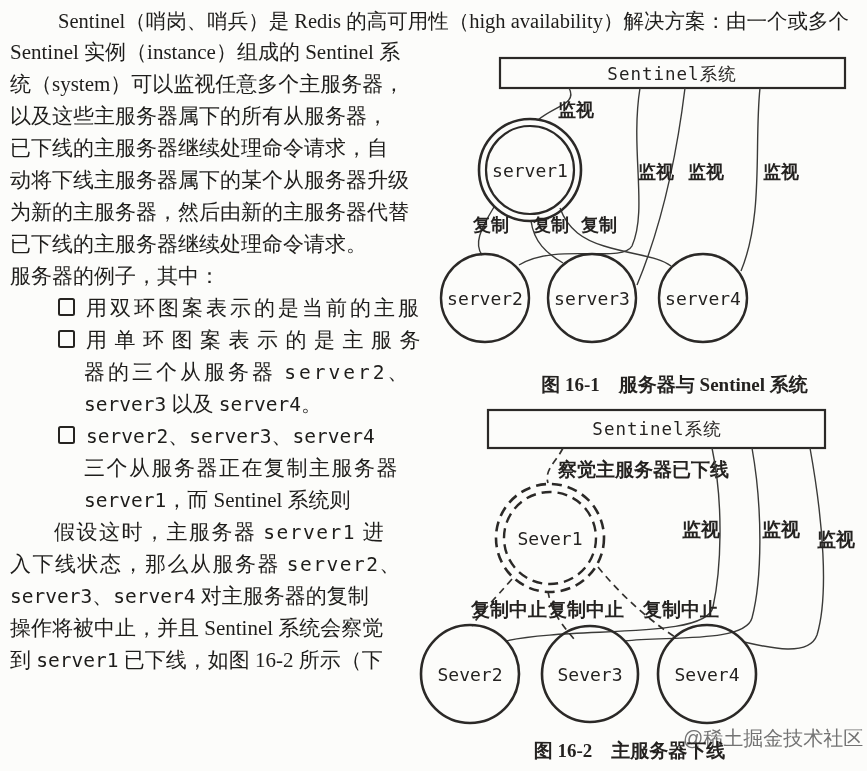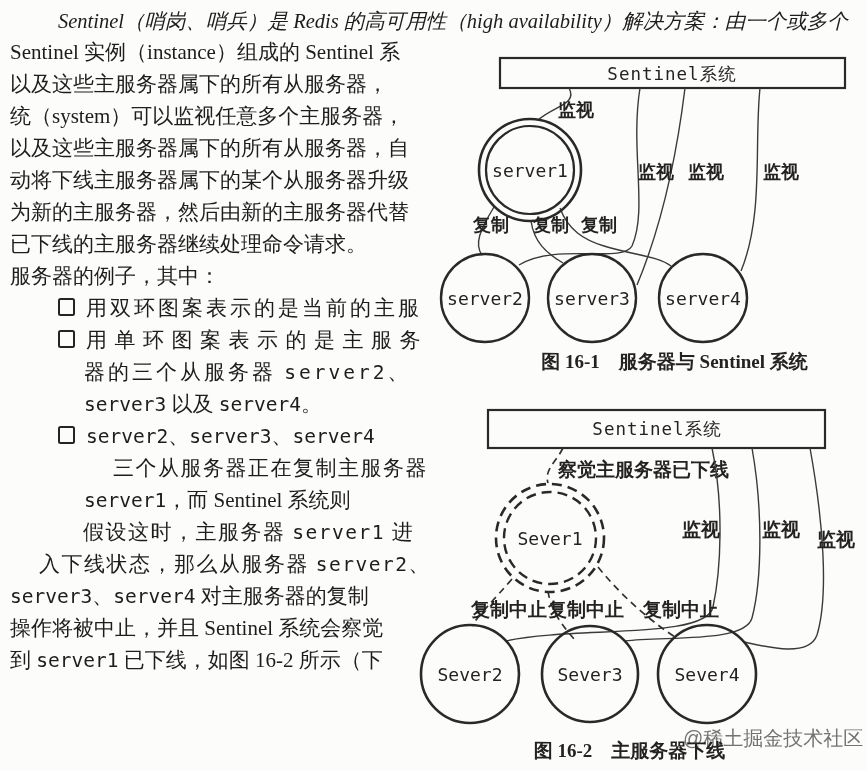--- a/index.html
+++ b/index.html
@@ -7,76 +7,76 @@
     width:867px;height:771px;position:relative;overflow:hidden;
     background:#fcfcfa;
     font-family:"Liberation Serif","DejaVu Serif",serif;
     color:#1e1d1b;
   }
   .page{position:absolute;inset:0;}
   
   .first-line{
     position:absolute;left:14px;top:6px;width:850px;
     font-size:20.5px;line-height:30px;white-space:nowrap;
-    padding-left:44px;box-sizing:border-box;font-style:italic;
+    padding-left:44px;box-sizing:border-box;
   }
   .leftcol{
     position:absolute;left:10px;top:36px;width:421px;
     font-size:21px;line-height:32px;
   }
   .line{height:32px;white-space:nowrap;}
   .indent{padding-left:44px;}
   .b-row{display:flex;align-items:baseline;padding-left:48px;text-align:right;}
   .sq{
     flex:0 0 auto;display:inline-block;width:13px;height:14px;
     border:2.2px solid #262421;border-radius:2.5px;
     margin-right:11px;position:relative;top:1px;
   }
   .b-cont{padding-left:74px;}
   .mono{font-family:"DejaVu Sans Mono","Liberation Mono",monospace;font-size:0.93em;}
-  .ls1{letter-spacing:1.5px;margin-left:29px;}
+  .ls1{letter-spacing:1.5px;}
   .ls2{letter-spacing:3px;}
   .ls6{letter-spacing:7.5px;}
   
   svg{position:absolute;overflow:visible;}
   .fig1{left:432px;top:50px;}
   .fig2{left:410px;top:400px;}
   .diag-line{fill:none;stroke:#3a3a38;stroke-width:1.4px;}
   .diag-dash{fill:none;stroke:#33312e;stroke-width:1.7px;stroke-dasharray:7 5;}
   .node{fill:none;stroke:#2b2927;}
   .node-dash{fill:none;stroke:#2b2927;stroke-dasharray:10 6;}
   .sysbox{fill:none;stroke:#2b2927;stroke-width:2.2px;}
   .svglabel{font-family:"Liberation Serif","DejaVu Serif",serif;font-weight:600;font-size:18px;fill:#242220;}
   .svglabel-big{font-family:"Liberation Serif","DejaVu Serif",serif;font-weight:600;font-size:19px;fill:#242220;}
   .svgmono{font-family:"DejaVu Sans Mono","Liberation Mono",monospace;font-size:18px;fill:#242220;}
   .svgmono-box{font-family:"DejaVu Sans Mono","Liberation Mono",monospace;font-size:17.5px;fill:#242220;letter-spacing:1px;}
   .caption{
     position:absolute;font-size:19px;font-weight:600;color:#242220;
     text-align:center;white-space:nowrap;
   }
-  .cap1{left:502px;top:349px;width:345px;font-family:Liberation Serif, serif;}
+  .cap1{left:502px;top:372px;width:345px;font-family:Liberation Serif, serif;}
   .cap2{left:512px;top:738px;width:235px;}
   .watermark{
     position:absolute;left:683px;top:725px;
     font-size:20px;color:#737373;white-space:nowrap;
     font-family:"Liberation Sans","DejaVu Sans",sans-serif;
   }
 </style>
 </head>
 <body>
 
 <div class="page">
 
   <div class="first-line rich">Sentinel（哨岗、哨兵）是 Redis 的高可用性（high availability）解决方案：由一个或多个</div>
 
   <div class="leftcol">
     <div class="line rich">Sentinel 实例（instance）组成的 Sentinel 系</div>
+    <div class="line rich">统（system）可以监视任意多个主服务器，</div>
     <div class="line rich">以及这些主服务器属下的所有从服务器，</div>
-    <div class="line rich">统（system）可以监视任意多个主服务器，</div>
-    <div class="line rich">以及这些主服务器属下的所有从服务器，自</div>
+    <div class="line rich">已下线的主服务器继续处理命令请求，自</div>
     <div class="line rich">动将下线主服务器属下的某个从服务器升级</div>
     <div class="line rich">为新的主服务器，然后由新的主服务器代替</div>
     <div class="line rich">已下线的主服务器继续处理命令请求。</div>
 
     <div class="line rich">服务器的例子，其中：</div>
 
     <div class="line b-row">
       <span class="sq"></span>
       <span class="rich ls2">用双环图案表示的是当前的主服</span>
     </div>

